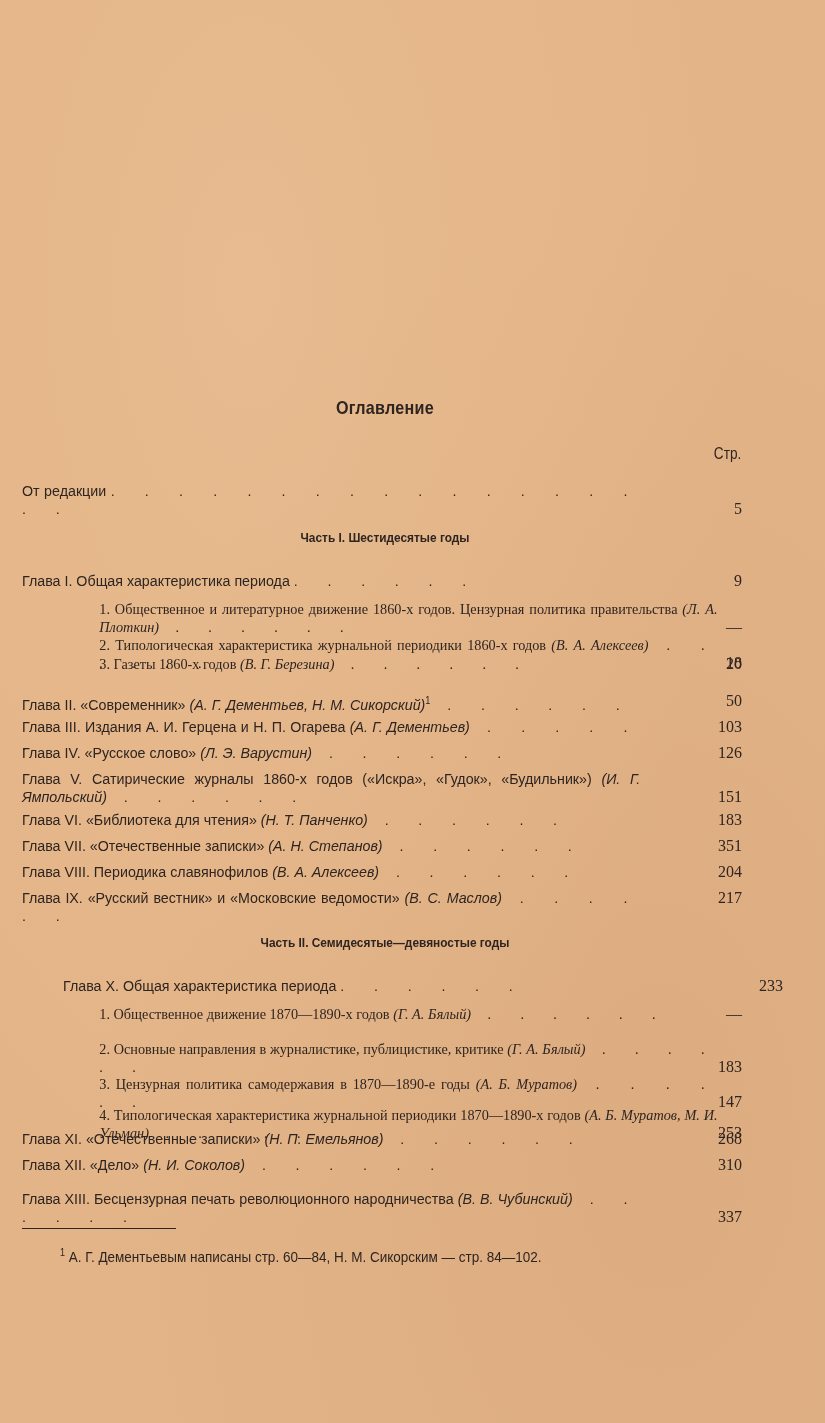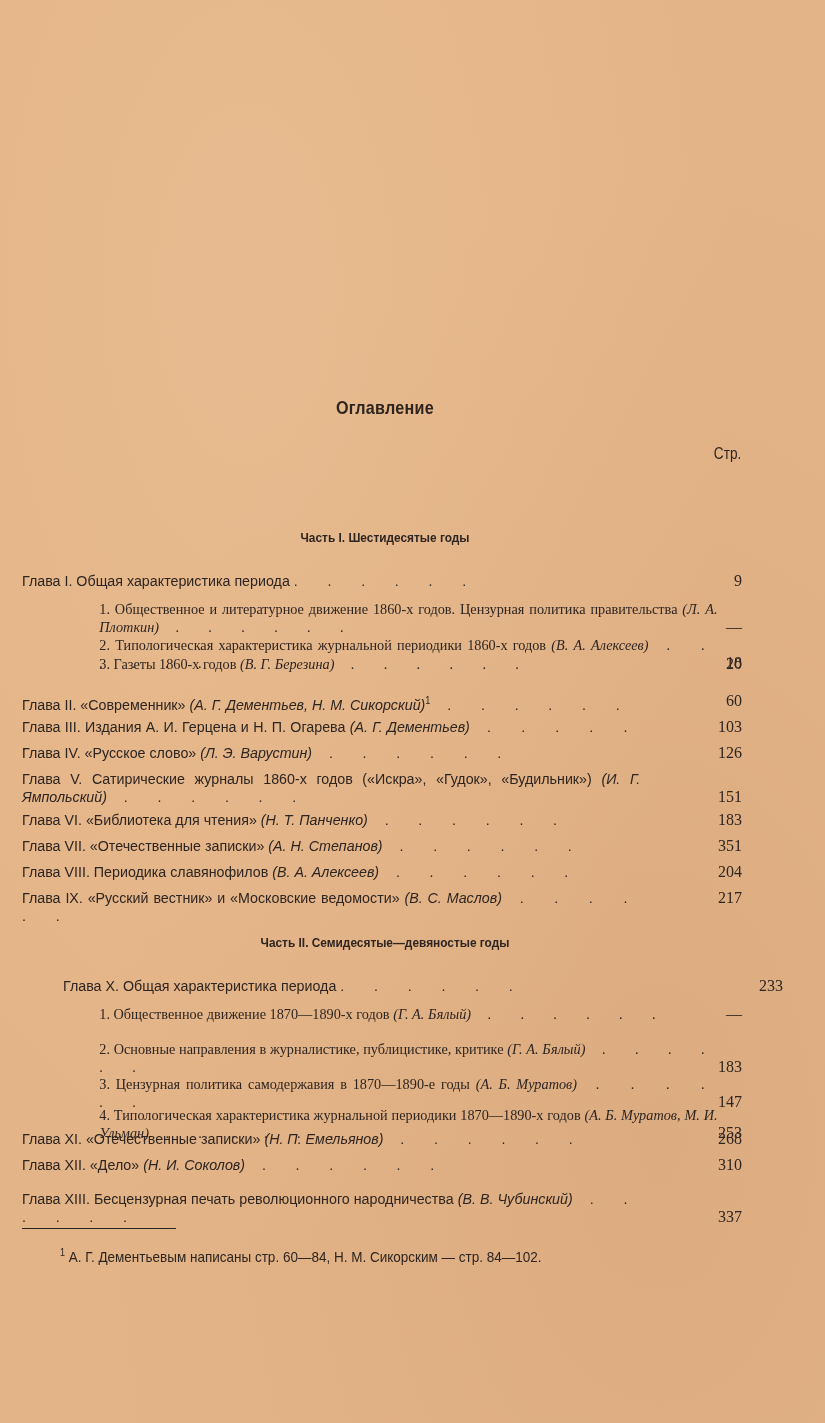--- a/index.html
+++ b/index.html
@@ -49,20 +49,24 @@
   }
   sup { font-size: 10px; }
 </style>
 </head>
 <body>
 
 <div class="page">
   <div class="title">Оглавление</div>
   <div class="pg-head">Стр.</div>
 
+  <div class="row" style="top:482px">
+    <span class="t"><span>От редакции</span> <span class="dots">. . . . . . . . . . . . . . . . . .</span></span>
+    <span class="num">5</span>
+  </div>
 
   <div class="part" style="top:530px">Часть I. Шестидесятые годы</div>
   <div id="part1">
       <div class="row" style="top: 572px; height: 18px;">
         <span class="t"><span>Глава I. Общая характеристика периода </span><span class="dots"> . . . . . .</span></span>
         <span class="num">9</span>
       </div>
       <div class="row sub" style="top: 600px; height: 36px;">
         <span class="t ind"><span>1. Общественное и литературное движение 1860-х годов. Цензурная политика правительства </span><i>(Л. А. Плоткин)</i><span class="dots"> . . . . . .</span></span>
         <span class="num">—</span>
@@ -70,21 +74,21 @@
       <div class="row sub" style="top: 636px; height: 36px;">
         <span class="t ind"><span>2. Типологическая характеристика журнальной периодики 1860-х годов </span><i>(В. А. Алексеев)</i><span class="dots"> . . . . . .</span></span>
         <span class="num">18</span>
       </div>
       <div class="row sub" style="top: 655px; height: 18px;">
         <span class="t ind"><span>3. Газеты 1860-х годов </span><i>(В. Г. Березина)</i><span class="dots"> . . . . . .</span></span>
         <span class="num">20</span>
       </div>
       <div class="row" style="top: 692px; height: 18px;">
         <span class="t"><span>Глава II. «Современник» </span><i>(А. Г. Дементьев, Н. М. Сикорский)</i><sup>1</sup><span class="dots"> . . . . . .</span></span>
-        <span class="num">60</span>
+        <span class="num">50</span>
       </div>
       <div class="row" style="top: 718px; height: 18px;">
         <span class="t"><span>Глава III. Издания А. И. Герцена и Н. П. Огарева </span><i>(А. Г. Дементьев)</i><span class="dots"> . . . . . .</span></span>
         <span class="num">103</span>
       </div>
       <div class="row" style="top: 744px; height: 18px;">
         <span class="t"><span>Глава IV. «Русское слово» </span><i>(Л. Э. Варустин)</i><span class="dots"> . . . . . .</span></span>
         <span class="num">126</span>
       </div>
       <div class="row" style="top: 770px; height: 36px;">

